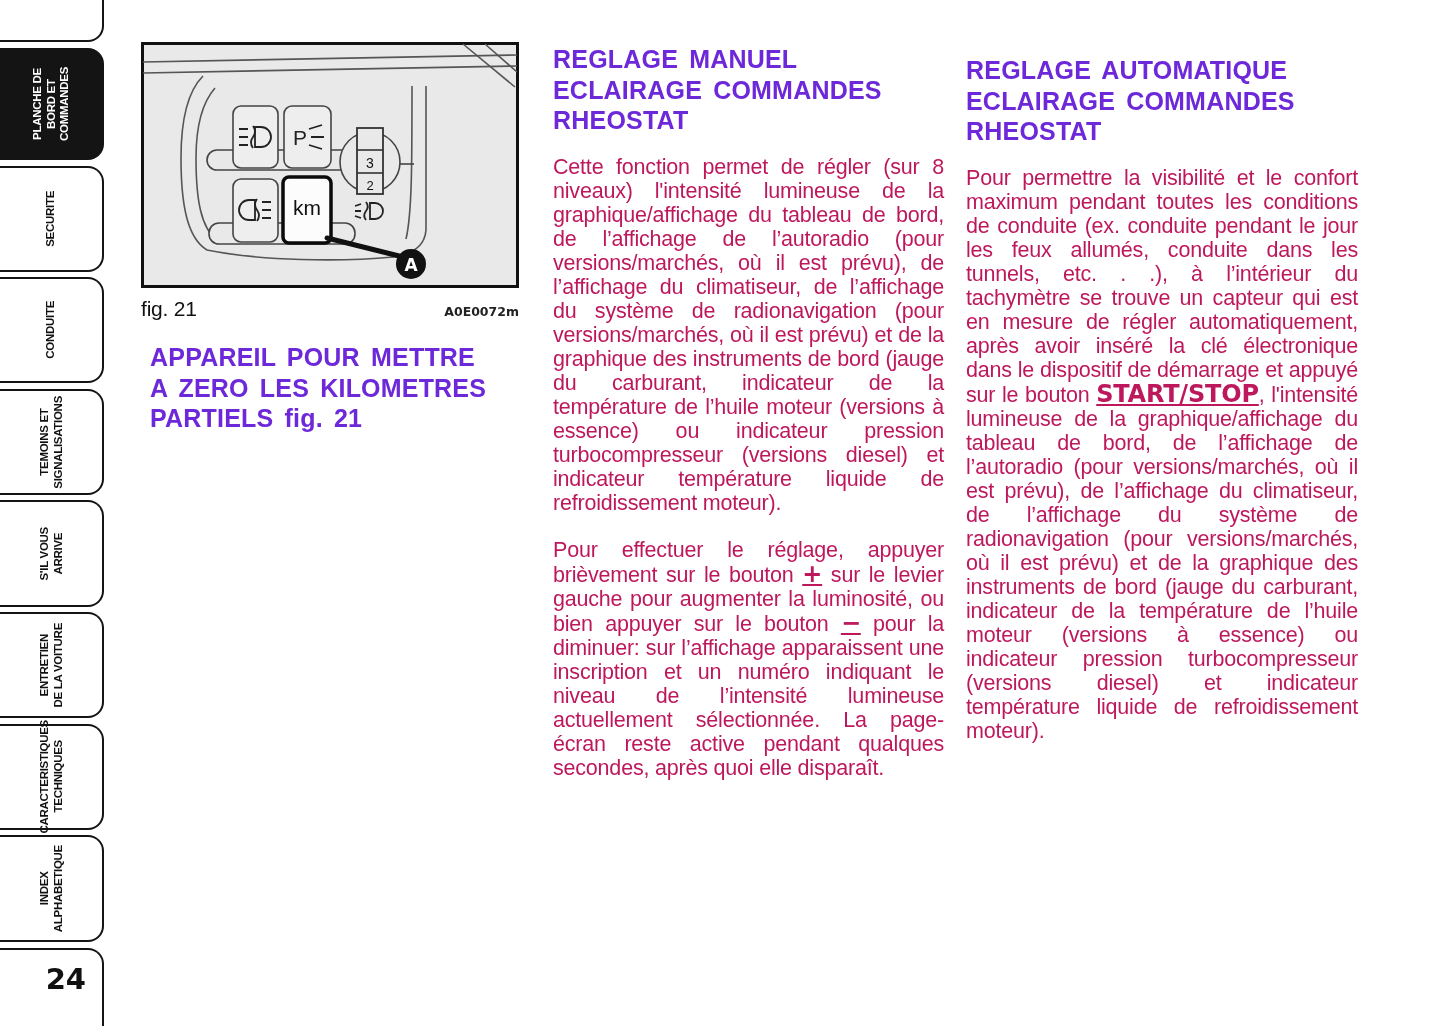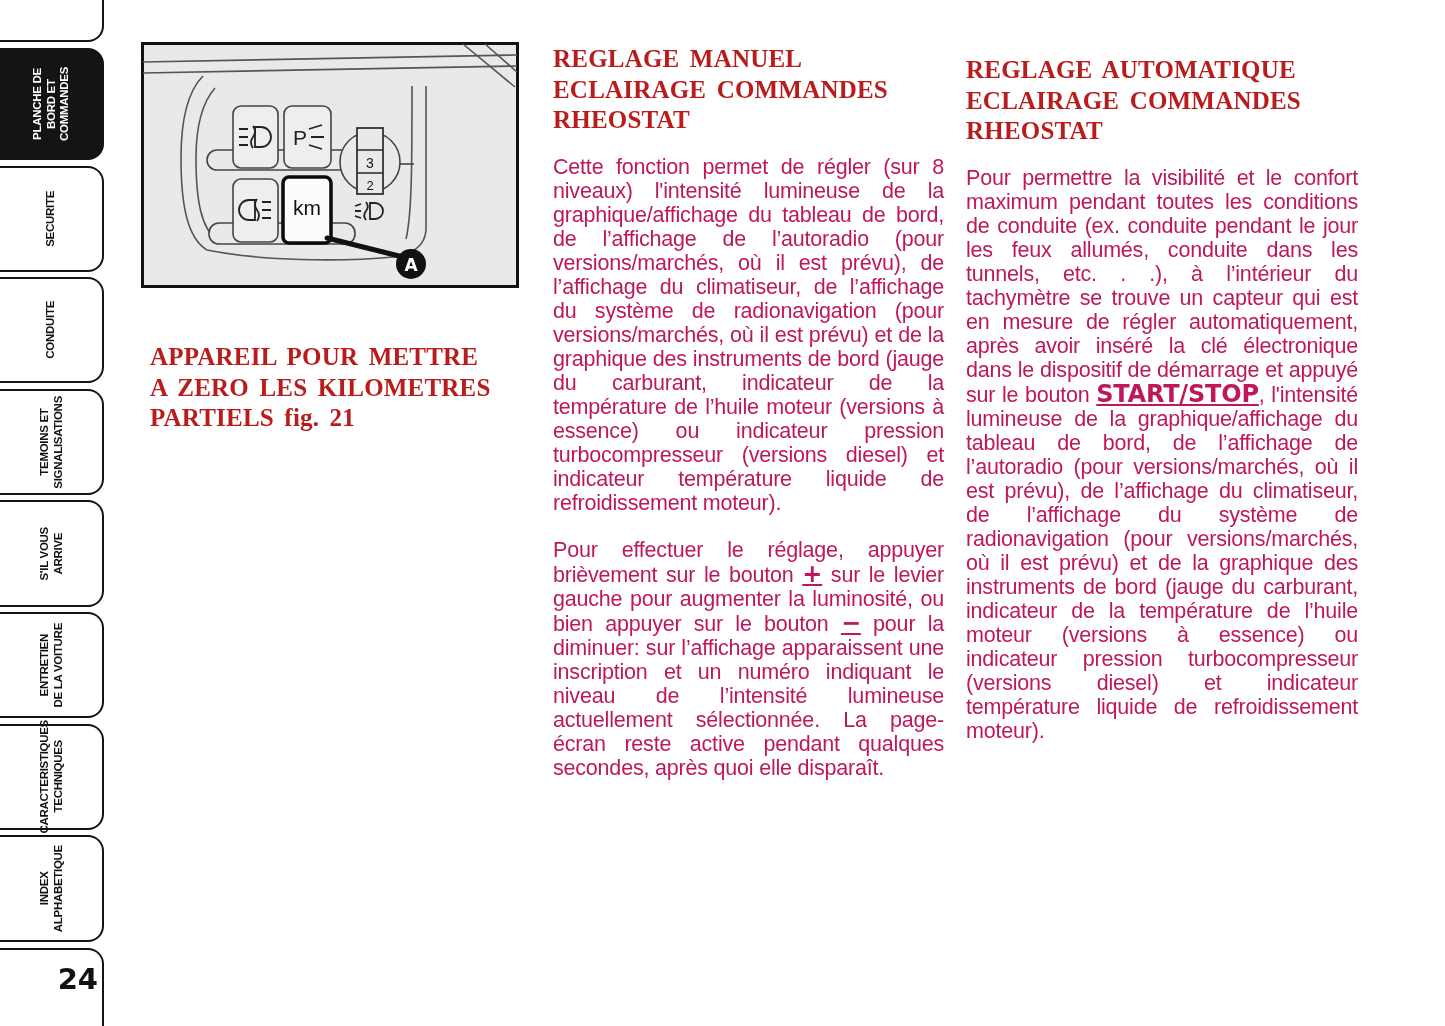--- a/index.html
+++ b/index.html
@@ -6,31 +6,31 @@
   .page{position:relative;width:1445px;height:1026px;background:#ffffff;overflow:hidden;
         font-family:"Liberation Sans",sans-serif;color:#111;}
   
   .tab{position:absolute;left:0;width:104px;background:#fff;border:2px solid #141414;border-left:none;
        border-radius:0 16px 16px 0;box-sizing:border-box;display:flex;align-items:center;justify-content:center;}
   .tab.active{background:#141414;color:#fff;}
   .tab-label{writing-mode:vertical-rl;transform:rotate(180deg);text-align:center;white-space:pre-line;
        font-weight:700;font-size:11.5px;line-height:13.5px;letter-spacing:-0.3px;}
   .pagetab{position:absolute;left:0;top:948px;width:104px;height:100px;background:#fff;
        border:2px solid #141414;border-left:none;border-radius:0 16px 0 0;box-sizing:border-box;}
-  .pagenum{position:absolute;top:12px;right:4px;font-family:"DejaVu Sans",sans-serif;
+  .pagenum{position:absolute;top:12px;right:16px;font-family:"DejaVu Sans",sans-serif;
        font-weight:700;font-size:29px;}
   
   .figure-block{position:absolute;left:141px;top:42px;width:378px;}
   .fig-caption-row{display:flex;justify-content:space-between;align-items:baseline;margin-top:5px;}
   .fig-caption{font-size:21px;letter-spacing:-0.2px;}
   .fig-code{font-family:"DejaVu Sans",sans-serif;font-weight:700;font-size:12.5px;color:#222;}
   
   .col{position:absolute;box-sizing:border-box;}
-  .col h2{margin:0 0 19px 0;font-family:Liberation Serif, serif;font-weight:700;
-       font-size:25px;line-height:30.5px;letter-spacing:0.2px;word-spacing:4px;white-space:pre-line;color:#b91c1c;}
+  .col h2{margin:0 0 19px 0;font-family:Liberation Sans, sans-serif;font-weight:700;
+       font-size:25px;line-height:30.5px;letter-spacing:0.2px;word-spacing:4px;white-space:pre-line;color:#6d28d9;}
   .col p{margin:0 0 23px 0;font-size:21.5px;line-height:24px;letter-spacing:-0.2px;
        text-align:justify;color:#be185d;}
   .b{font-weight:700;font-family:"DejaVu Sans",sans-serif;font-size:24px;text-decoration:underline;}
   #col1{left:150px;top:342px;width:392px;}
   #col2{left:553px;top:44px;width:391px;}
   #col3{left:966px;top:55px;width:392px;}
 </style>
 </head>
 <body>
 
@@ -139,20 +139,24 @@
         <path d="M-5,-9 q3.5,4.5 0,9 q-3.5,4.5 0,9"></path>
         <path d="M-10,-7 l-6,2 M-10,0 h-6 M-10,7 l-6,-2"></path>
       </g>
 
       <line x1="186" y1="196" x2="258" y2="214" stroke="#111" stroke-width="5" stroke-linecap="round"></line>
       <g>
         <circle cx="270" cy="222" r="15" fill="#111"></circle>
         <text x="270" y="228.5" text-anchor="middle" font-family="DejaVu Sans, sans-serif" font-weight="700" font-size="17" fill="#fff">A</text>
       </g>
     </svg>
+    <div class="fig-caption-row">
+      <span class="fig-caption">fig. 21</span>
+      <span class="fig-code">A0E0072m</span>
+    </div>
   </div>
 
   <section class="col" id="col1">
     <h2>APPAREIL POUR METTRE
 A ZERO LES KILOMETRES
 PARTIELS fig. 21</h2>
   </section>
 
   <section class="col" id="col2">
     <h2>REGLAGE MANUEL

